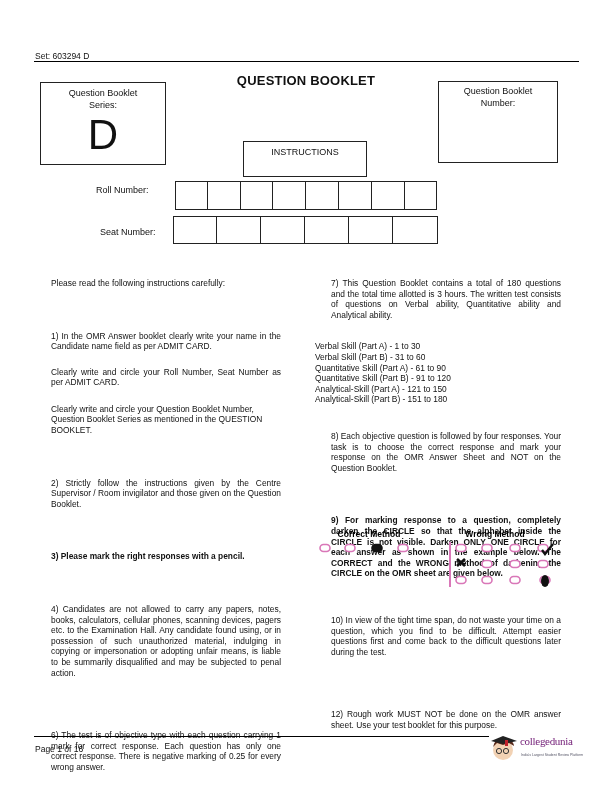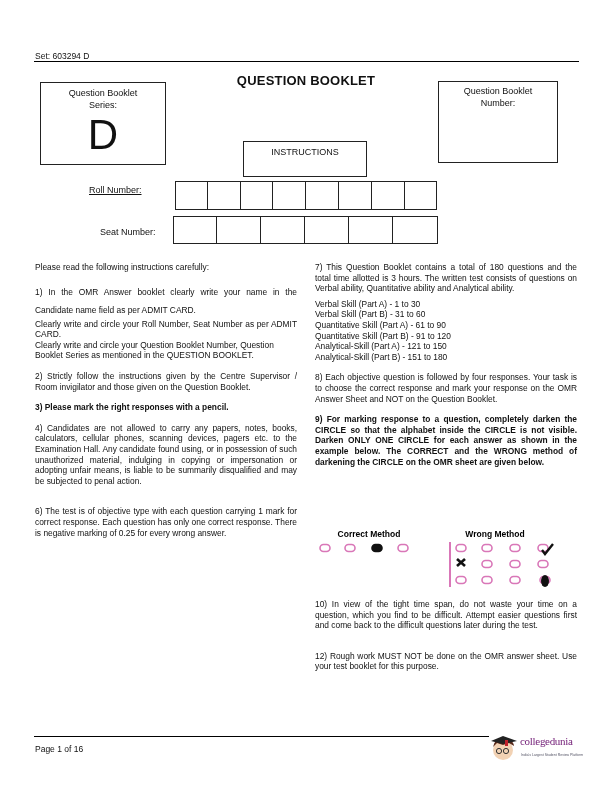--- a/index.html
+++ b/index.html
@@ -11,31 +11,31 @@
     .box { border: 1px solid #222; box-sizing: border-box; }
     .series-box { left: 40px; top: 82px; width: 126px; height: 83px; text-align: center; }
     .series-box .lbl { font-size: 9px; line-height: 12px; margin-top: 4px; }
     .series-box .letter { font-size: 42px; line-height: 40px; margin-top: 4px; }
     .number-box { left: 438px; top: 81px; width: 120px; height: 82px; text-align: center; }
     .number-box .lbl { font-size: 9px; line-height: 12px; margin-top: 3px; }
     .main-title { left: 0; width: 612px; top: 73px; text-align: center; font-weight: bold; font-size: 13px; letter-spacing: 0.2px; }
     .instr-box { left: 243px; top: 141px; width: 124px; height: 36px; border: 1.3px solid #222; box-sizing: border-box;
       font-size: 9px; text-align: center; line-height: 20px; }
     .row-label { font-size: 9px; }
-    .roll-label { left: 89px; top: 185px; text-decoration: underline; }
+    .roll-label { left: 96px; top: 185px; }
     .seat-label { left: 100px; top: 227px; }
     .cells { display: flex; }
     .cell { border: 1px solid #222; border-left: none; box-sizing: border-box; }
     .cell:first-child { border-left: 1px solid #222; }
     .roll-cells { left: 175px; top: 181px; height: 29px; }
     .roll-cells .cell { width: 32.8px; height: 29px; }
     .seat-cells { left: 173px; top: 216px; height: 28px; }
     .seat-cells .cell { width: 44.1px; height: 28px; }
     .col { font-size: 8.4px; line-height: 10.6px; }
-    .col p { margin: 0; text-align: justify; }
+    .col p { margin: 16px; text-align: justify; }
     .left-col { left: 35px; top: 262px; width: 262px; }
     .right-col { left: 315px; top: 262px; width: 262px; }
     .gap { height: 10px; }
     .gap-s { height: 5px; }
     .b { font-weight: bold; }
     .omr { left: 315px; top: 527px; width: 262px; height: 62px; }
     .omr svg { display: block; }
     .bottom-rule { left: 34px; top: 736px; width: 455px; border-top: 1px solid #000; }
     .page-num { left: 35px; top: 744px; font-size: 8.5px; }
     .logo { left: 489px; top: 733px; width: 120px; height: 30px; }
@@ -84,21 +84,21 @@
     <div class="cell"></div>
     <div class="cell"></div>
     <div class="cell"></div>
     <div class="cell"></div>
     <div class="cell"></div>
   </div>
 
 <div class="abs col left-col">
   <p>Please read the following instructions carefully:</p>
   <div class="gap"></div>
-  <p style="line-height:18px">1) In the OMR Answer booklet clearly write your name in the Candidate name field as per ADMIT CARD.</p>
+  <p style="line-height:10px">1) In the OMR Answer booklet clearly write your name in the Candidate name field as per ADMIT CARD.</p>
   <p>Clearly write and circle your Roll Number, Seat Number as per ADMIT CARD.</p>
   <p style="text-align:left">Clearly write and circle your Question Booklet Number, Question Booklet Series as mentioned in the QUESTION BOOKLET.</p>
   <div class="gap"></div>
   <p>2) Strictly follow the instructions given by the Centre Supervisor / Room invigilator and those given on the Question Booklet.</p>
   <div class="gap"></div>
   <p class="b">3) Please mark the right responses with a pencil.</p>
   <div class="gap"></div>
   <p>4) Candidates are not allowed to carry any papers, notes, books, calculators, cellular phones, scanning devices, pagers etc. to the Examination Hall. Any candidate found using, or in possession of such unauthorized material, indulging in copying or impersonation or adopting unfair means, is liable to be summarily disqualified and may be subjected to penal action.</p>
   <div class="gap"></div>
   <div class="gap"></div>

